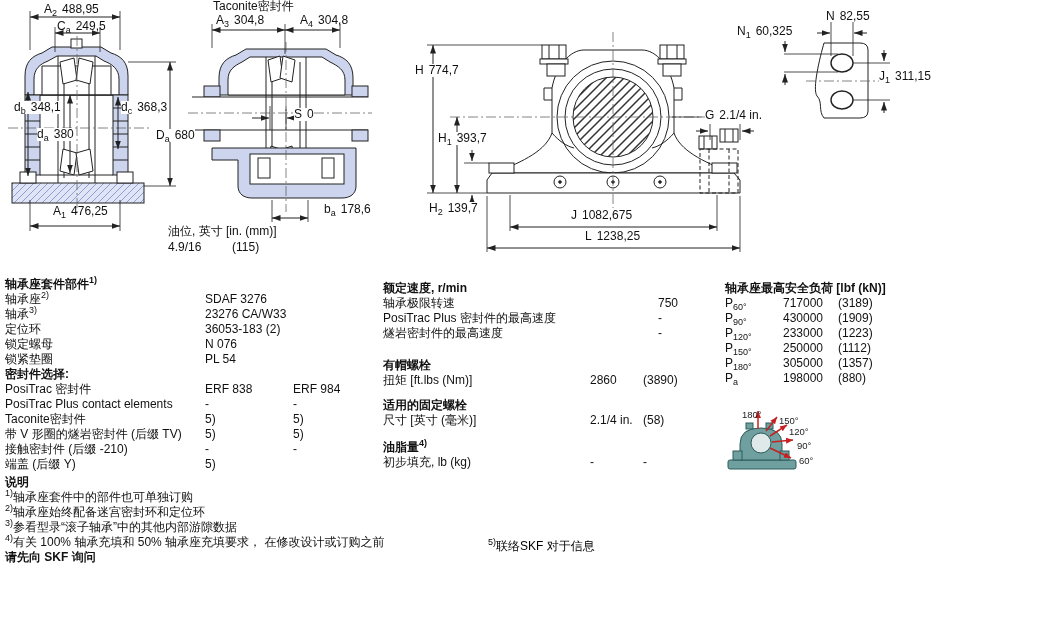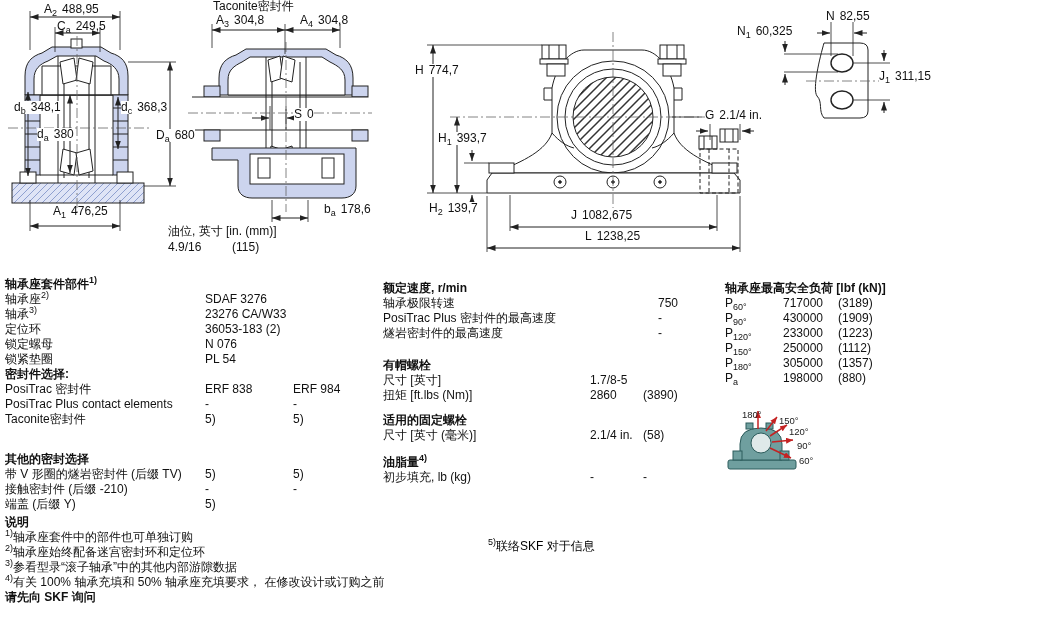--- a/index.html
+++ b/index.html
@@ -223,21 +223,20 @@
   <div class="g-left">
       <span>PosiTrac Plus contact elements</span>
       <span>-</span>
       <span>-</span>
     </div>
   <div class="g-left">
       <span>Taconite密封件</span>
       <span>5)</span>
       <span>5)</span>
     </div>
-  <div class="hdr" style="margin-top:25px">其他的密封选择</div>
   <div class="g-left">
       <span>带 V 形圈的燧岩密封件 (后缀 TV)</span>
       <span>5)</span>
       <span>5)</span>
     </div>
   <div class="g-left">
       <span>接触密封件 (后缀 -210)</span>
       <span>-</span>
       <span>-</span>
     </div>
@@ -262,25 +261,20 @@
     </div>
   <div class="g-mid1">
       <span>PosiTrac Plus 密封件的最高速度</span>
       <span>-</span>
     </div>
   <div class="g-mid1">
       <span>燧岩密封件的最高速度</span>
       <span>-</span>
     </div>
   <div class="hdr" style="margin-top:17px">有帽螺栓</div>
-  <div class="g-mid">
-      <span>尺寸 [英寸]</span>
-      <span>1.7/8-5</span>
-      <span></span>
-    </div>
   <div class="g-mid">
       <span>扭矩 [ft.lbs (Nm)]</span>
       <span>2860</span>
       <span>(3890)</span>
     </div>
   <div class="hdr" style="margin-top:10px">适用的固定螺栓</div>
   <div class="g-mid">
       <span>尺寸 [英寸 (毫米)]</span>
       <span>2.1/4 in.</span>
       <span>(58)</span>

